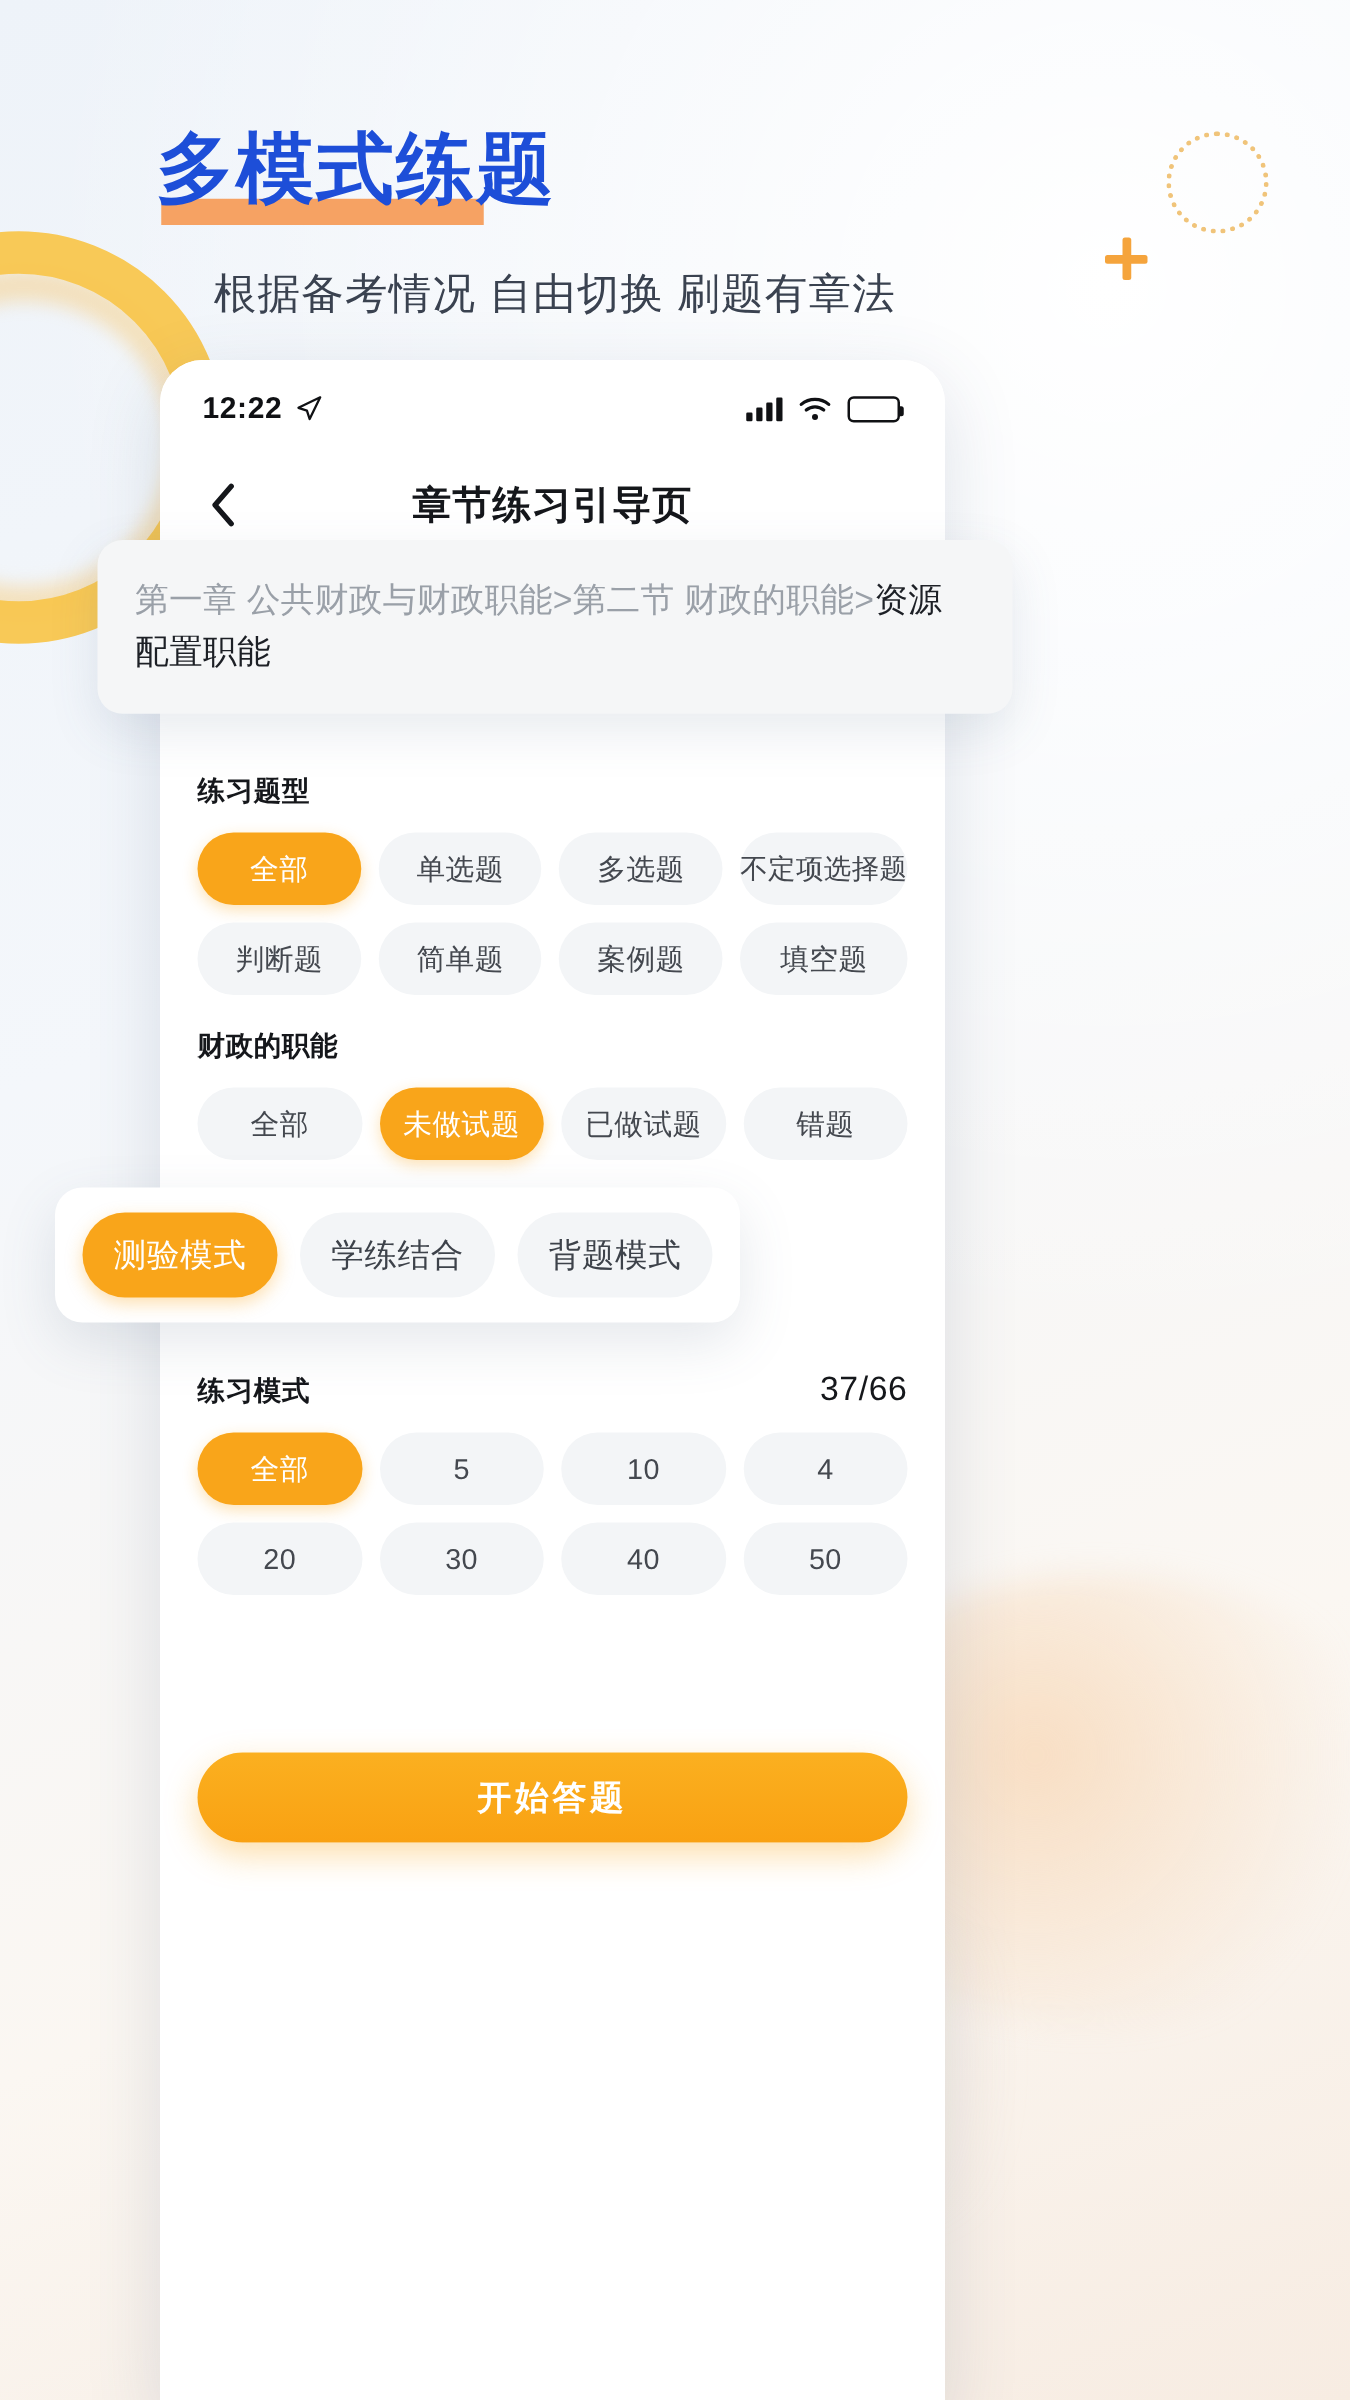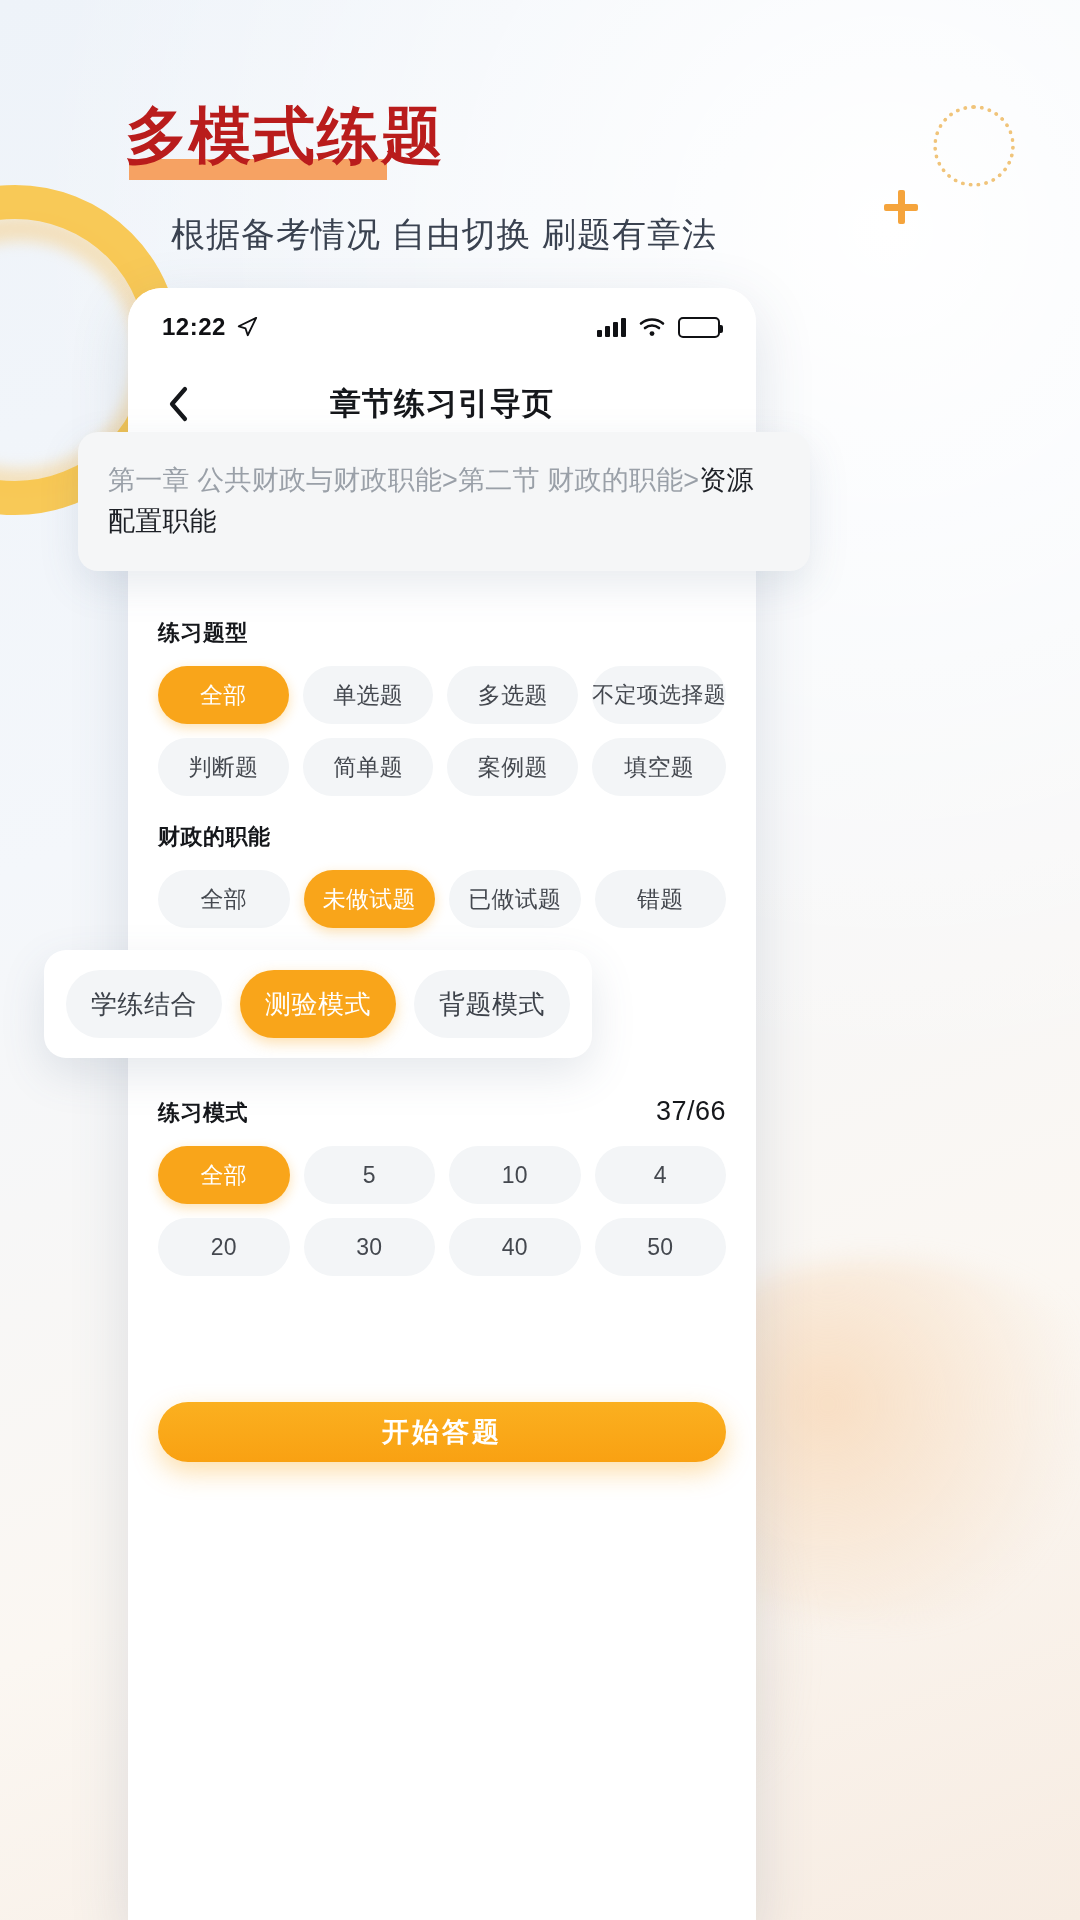--- a/index.html
+++ b/index.html
@@ -71,21 +71,21 @@
   .plus-mark .h { left:0; top:14px; width:34px; height:7px; }
   .plus-mark .v { left:14px; top:0; width:7px; height:34px; }
 
   
   .headline {
     position:absolute; left:125px; top:103px;
     z-index:5;
   }
   .headline h1 {
     font-size:62px; line-height:1.05;
-    font-weight:bold; color:#b91c1c;
+    font-weight:bold; color:#1d4ed8;
     letter-spacing:2px;
     position:relative;
     display:inline-block;
   }
   .headline .underline {
     position:absolute;
     left:4px; bottom:-12px;
     width:258px; height:21px;
     background:#f6a263;
     z-index:-1;
@@ -178,21 +178,21 @@
   .chip.active { background:#f9a51a; color:#ffffff; box-shadow:0 4px 12px rgba(249,165,26,.32); }
 
   .practice-head {
     display:flex; align-items:baseline; justify-content:space-between;
     margin-bottom:18px;
   }
   .practice-count { font-size:27px; color:#15171b; letter-spacing:.5px; }
 
   .start-btn-wrap { padding:0 30px; margin-top:126px; }
   .start-btn {
-    height:60px; border-radius:39px;
+    height:72px; border-radius:39px;
     background:linear-gradient(180deg,#fbb020 0%, #f9a112 100%);
     color:#ffffff; font-size:27px; font-weight:bold;
     display:flex; align-items:center; justify-content:center;
     letter-spacing:3px;
     box-shadow:0 10px 26px rgba(249,165,26,.36);
   }
 
   
   .breadcrumb-card {
     position:absolute;
@@ -351,16 +351,16 @@
   </div>
 </div>
 
 <div class="breadcrumb-card">
   <div class="breadcrumb-text">
     <span class="dim">第一章 公共财政与财政职能&gt;第二节 财政的职能&gt;</span><span class="cur">资源配置职能</span>
   </div>
 </div>
 
 <div class="mode-card">
+  <div class="mode-chip active">测验模式</div>
   <div class="mode-chip">学练结合</div>
-  <div class="mode-chip active">测验模式</div>
   <div class="mode-chip">背题模式</div>
 </div>
 
 </body></html>

